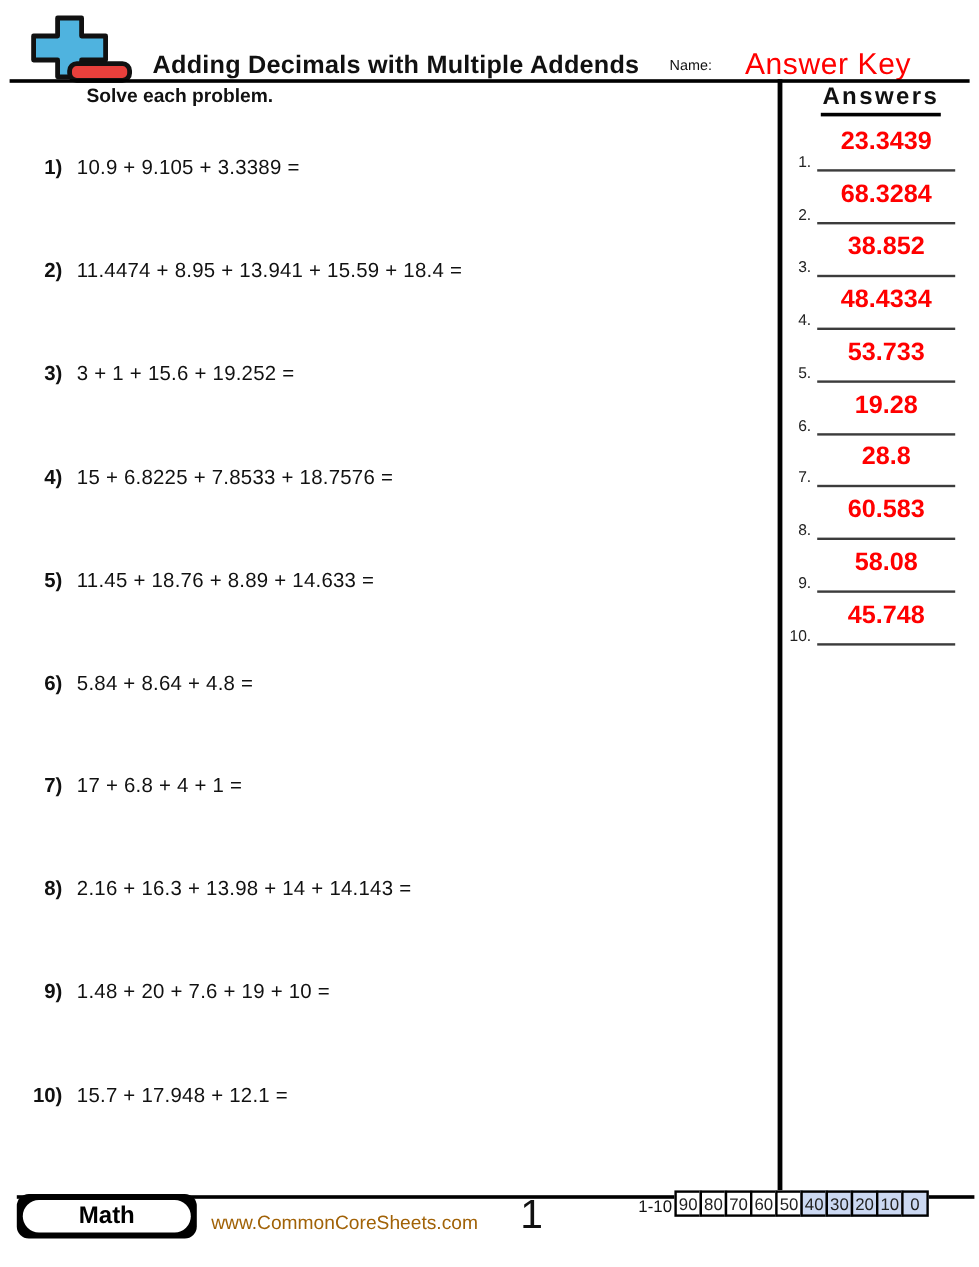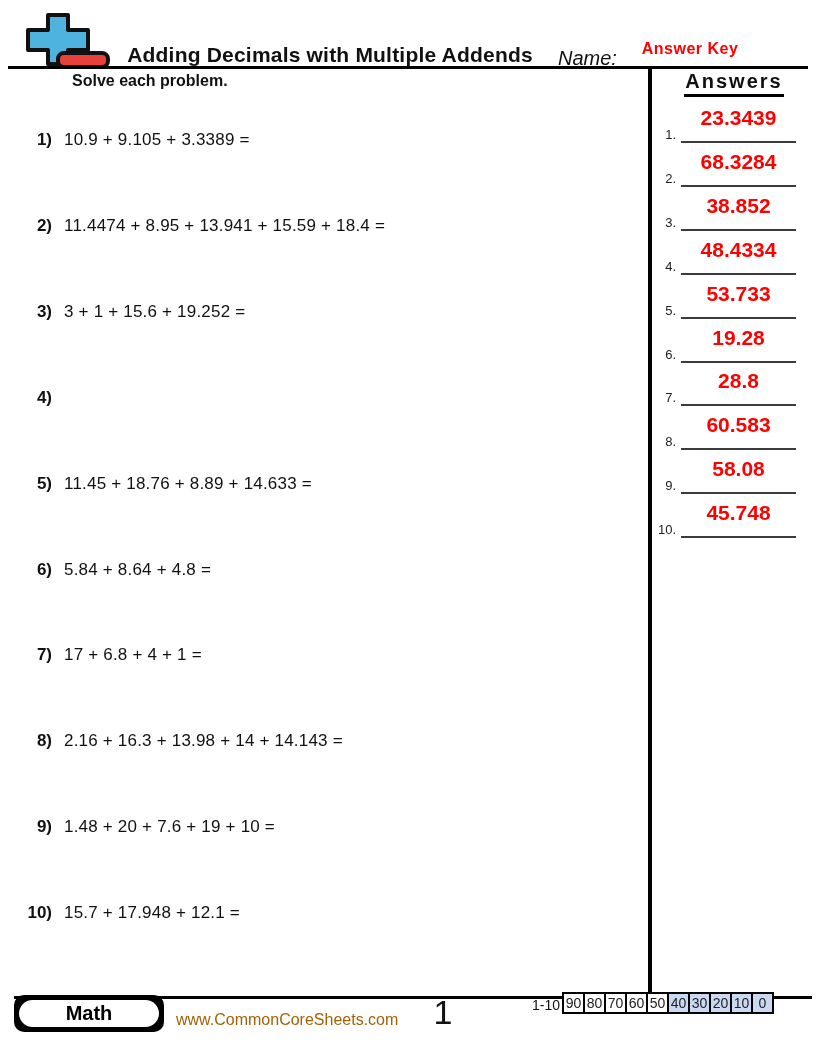--- a/index.html
+++ b/index.html
@@ -16,24 +16,24 @@
 
   
   .logo-svg { position: absolute; left: 24px; top: 12px; }
   .logo-plus  { fill: var(--logo-blue, #4FB3DF); stroke: #111; stroke-width: 4; stroke-linejoin: round; }
   .logo-minus { fill: var(--logo-red, #E8403C); stroke: #111; stroke-width: 4; stroke-linejoin: round; }
 
   .title {
     position: absolute; top: 43px; left: 100px; width: 460px;
     text-align: center; font-size: 21px; font-weight: 600; letter-spacing: 0.2px;
   }
-  .name-label { position: absolute; top: 47px; left: 558px; font-size: 20px; font-style: italic; }
+  .name-label { position: absolute; top: 47px; left: 558px; font-size: 12px; }
   .name-value {
     position: absolute; top: 40px; left: 620px; width: 140px; text-align: center;
-    font-size: 16px; font-weight: 700; letter-spacing: 0.5px; color: var(--red, #FF0000);
+    font-size: 25px; font-weight: 400; letter-spacing: 0.5px; color: var(--red, #FF0000);
   }
   .header-rule { position: absolute; top: 66px; left: 8px; width: 800px; height: 3px; background: #000; }
   .instructions { position: absolute; top: 72px; left: 24px; font-size: 16px; font-weight: 700; margin-left: 48px; }
 
   
   .divider {
     position: absolute; left: 648px; top: 66px; height: 926px; width: 3px;
     border-left: 2px solid #000; border-right: 2px solid #000;
   }
   .answers-header { position: absolute; top: 70px; left: 656px; width: 156px; text-align: center; }
@@ -148,20 +148,21 @@
   <div class="problem" style="top:216px">
     <span class="p-num">2)</span>
     <span class="p-text">11.4474 + 8.95 + 13.941 + 15.59 + 18.4 =</span>
   </div>
   <div class="problem" style="top:302px">
     <span class="p-num">3)</span>
     <span class="p-text">3 + 1 + 15.6 + 19.252 =</span>
   </div>
   <div class="problem" style="top:388px">
     <span class="p-num">4)</span>
+    <span class="p-text">15 + 6.8225 + 7.8533 + 18.7576 =</span>
   </div>
   <div class="problem" style="top:474px">
     <span class="p-num">5)</span>
     <span class="p-text">11.45 + 18.76 + 8.89 + 14.633 =</span>
   </div>
   <div class="problem" style="top:560px">
     <span class="p-num">6)</span>
     <span class="p-text">5.84 + 8.64 + 4.8 =</span>
   </div>
   <div class="problem" style="top:645px">

